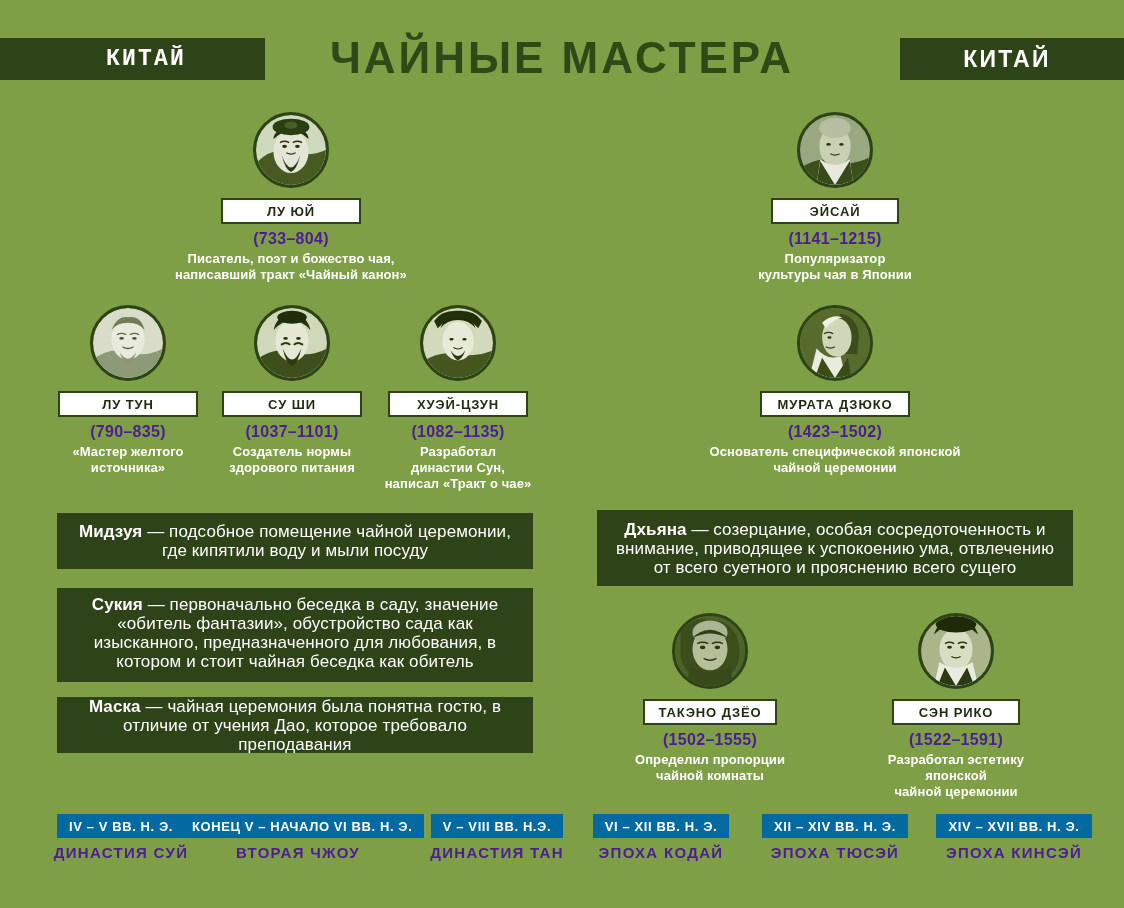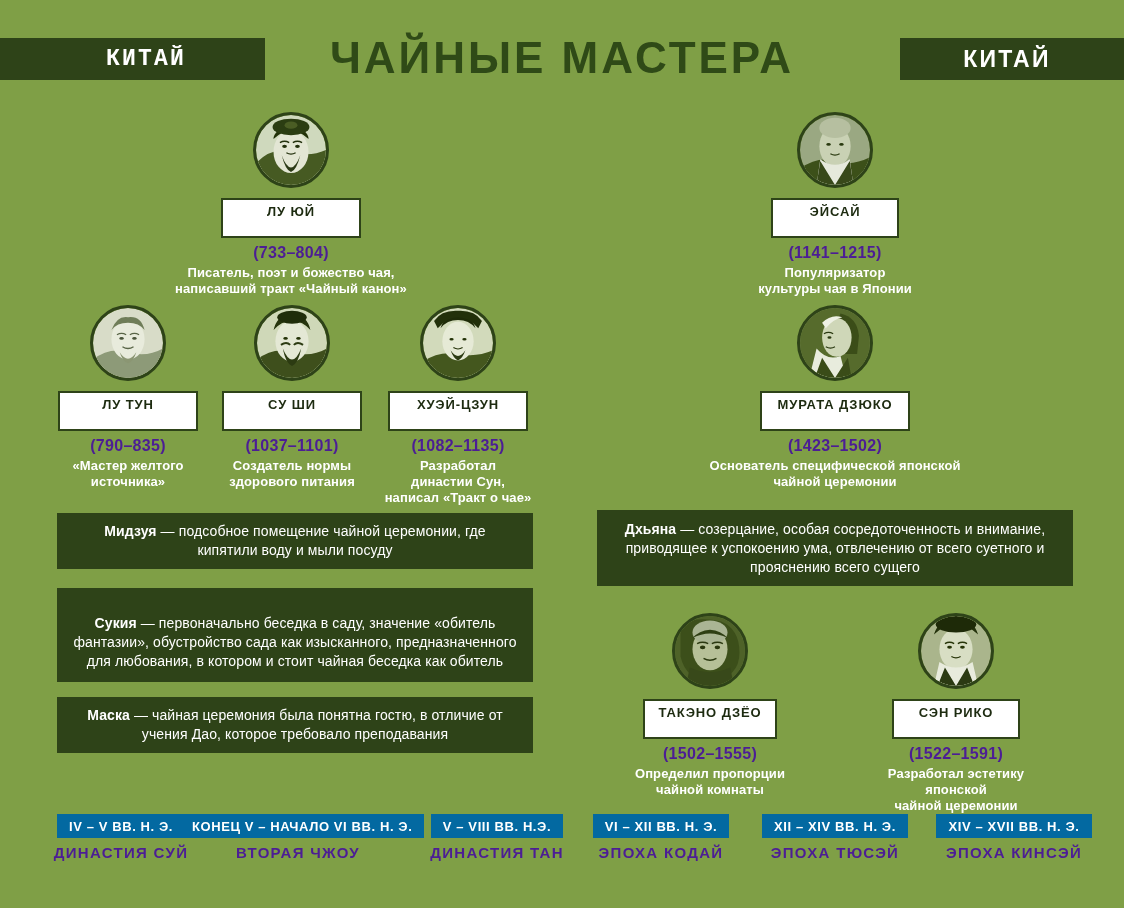--- a/index.html
+++ b/index.html
@@ -49,21 +49,21 @@
     position:absolute;inset:0;
     border-radius:50%;
   }
   .nameplate{
     display:inline-block;
     background:#ffffff;
     border:2px solid #2e4318;
     color:#1d2b10;
     font-size:13px;font-weight:bold;
     letter-spacing:.9px;
-    padding:4px 10px 17px;
+    padding:4px 10px 3px;
     box-sizing:border-box;
     margin-top:10px;
     white-space:nowrap;
   }
   .years{
     color:#4c1d95;
     font-size:16px;font-weight:bold;
     letter-spacing:.3px;
     margin-top:6px;
   }
@@ -73,21 +73,21 @@
     line-height:16px;
     margin-top:3px;
     letter-spacing:.1px;
   }
 
   
   .infobox{
     position:absolute;
     background:#2e4318;
     color:#ffffff;
-    font-size:14px;
+    font-size:17px;
     line-height:19px;
     text-align:center;
     box-sizing:border-box;
     padding:11px 16px;
     letter-spacing:.1px;
   }
   .infobox b{font-weight:bold;}
 
   
   .timeline{position:absolute;left:0;top:808px;width:1124px;height:70px;}

